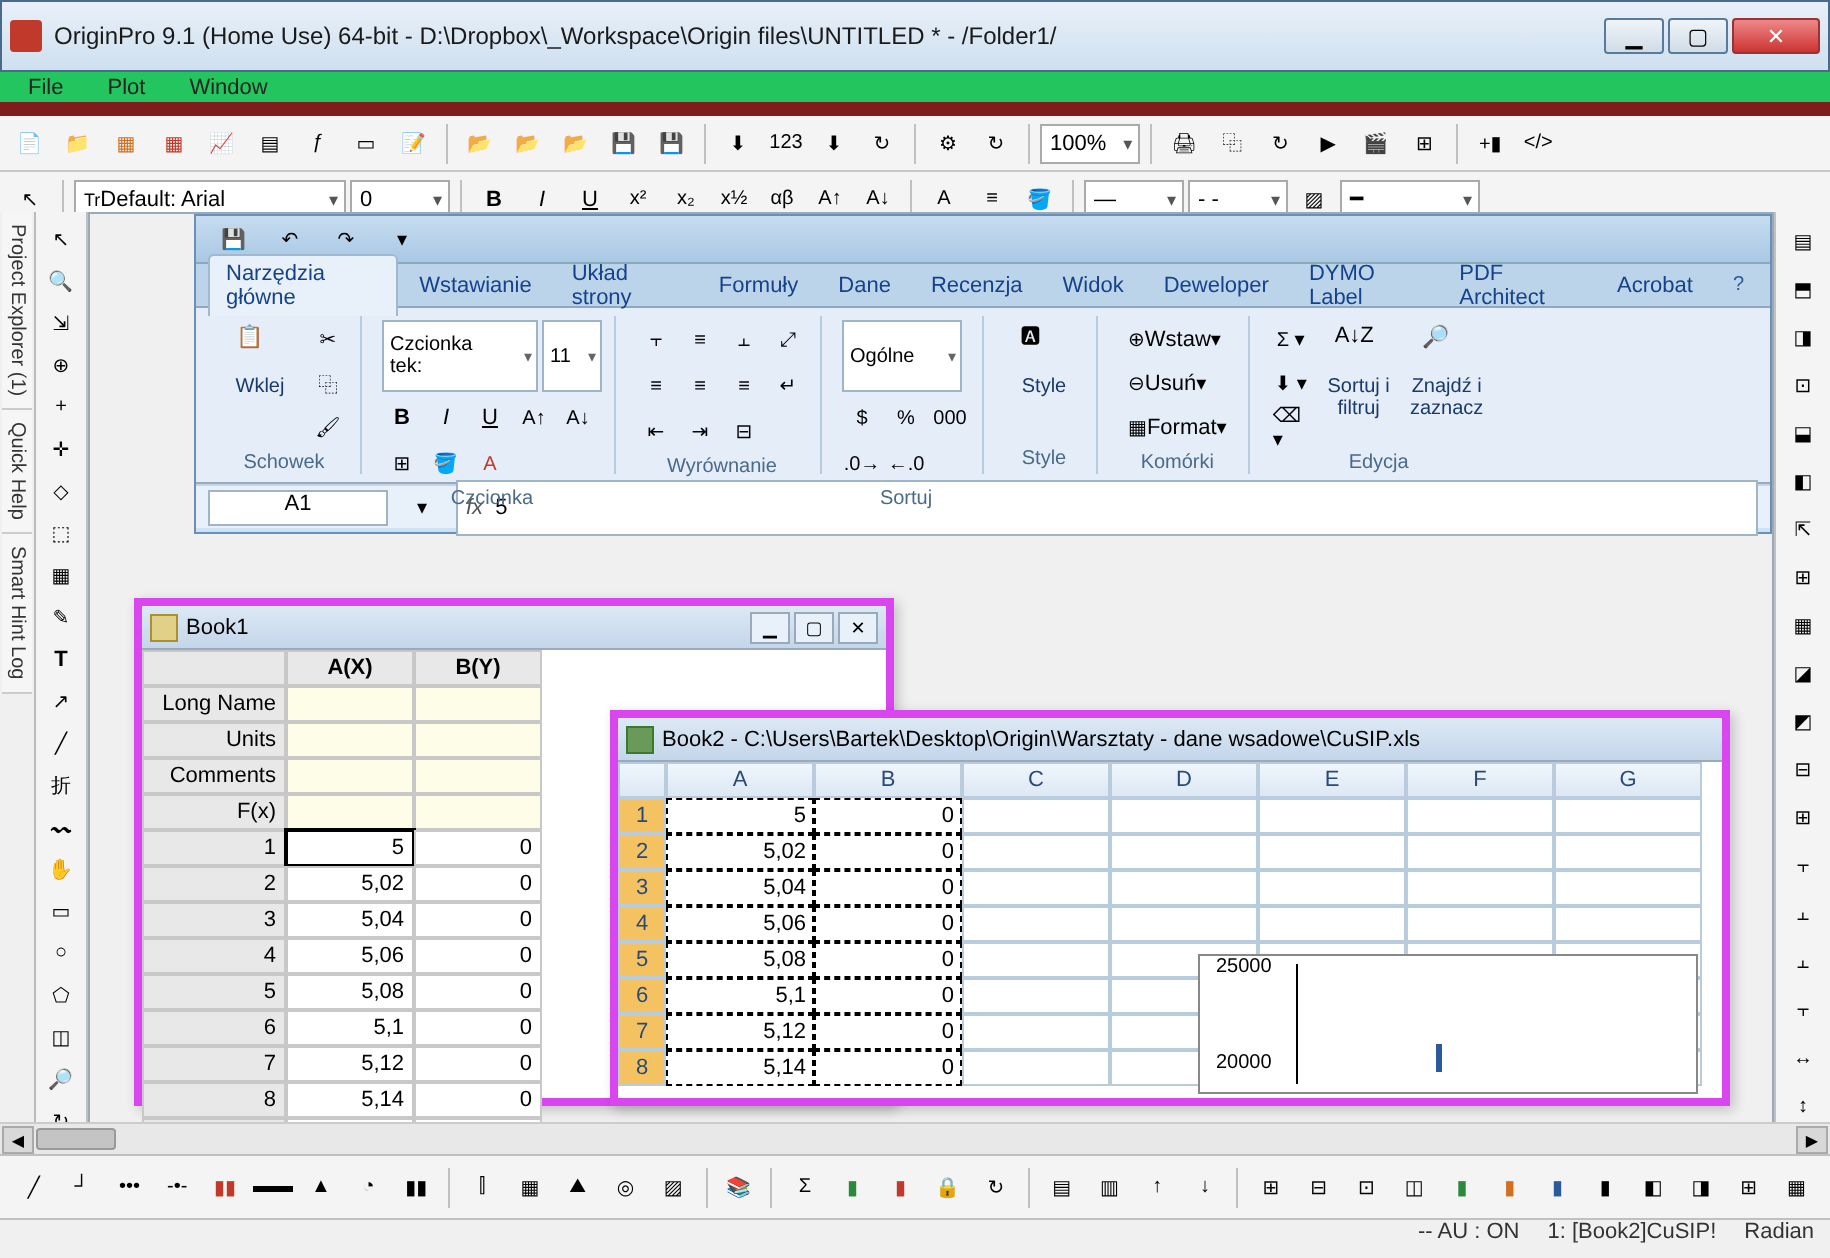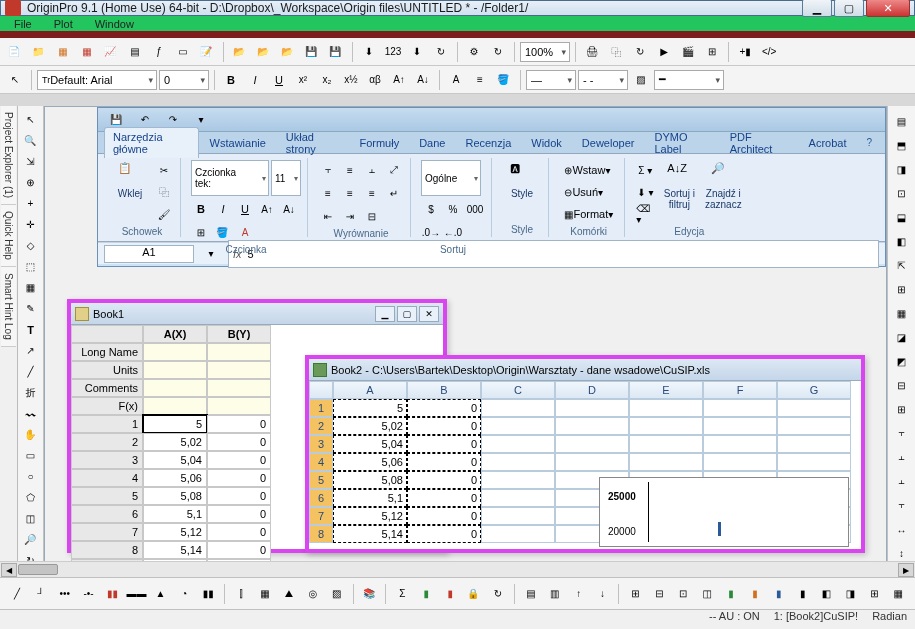--- a/index.html
+++ b/index.html
@@ -1,19 +1,19 @@
 <!DOCTYPE html>
 <html><head>
 <meta charset="utf-8">
 <style>
 * { box-sizing: border-box; margin: 0; padding: 0; font-family: "Segoe UI", Tahoma, sans-serif; font-size: 11px; }
 body { background: #d8d8d8; overflow: hidden; width: 915px; height: 629px; position: relative; }
 
 
-.titlebar { height: 16px; background: linear-gradient(#e8f0f8, #cfe0f0); border: 1px solid #4a6a8a; display: flex; align-items: center; padding: 0 4px; }
+.titlebar { height: 36px; background: linear-gradient(#e8f0f8, #cfe0f0); border: 1px solid #4a6a8a; display: flex; align-items: center; padding: 0 4px; }
 .titlebar .app-icon { width: 16px; height: 16px; margin-right: 6px; background: #c0392b; border-radius: 2px; }
 .titlebar .title { flex: 1; color: #1a1a1a; font-size: 12px; }
 .titlebar .winbtns { display: flex; gap: 2px; }
 .titlebar .winbtn { width: 30px; height: 18px; border: 1px solid #5a7a9a; background: linear-gradient(#f0f4f8,#d0dce8); display: flex; align-items: center; justify-content: center; border-radius: 2px; cursor: pointer; }
 .titlebar .winbtn.close { background: linear-gradient(#e88,#c33); border-color: #933; color: #fff; width: 44px; }
 
 
 .menubar { height: 22px; background: #22c55e; border-bottom: 7px solid #7f1d1d; display: flex; align-items: center; padding: 0 10px; gap: 14px; }
 .menubar .menuitem { color: #222; cursor: pointer; padding: 2px 4px; }
 
@@ -155,21 +155,21 @@
   <div class="tbtn">🎬</div>
   <div class="tbtn">⊞</div>
   <div class="tsep"></div>
   <div class="tbtn">+▮</div>
   <div class="tbtn">&lt;/&gt;</div>
 </div>
 
 <div class="toolbar-row">
   <div class="tbtn">↖</div>
   <div class="tsep"></div>
-  <div class="tcombo" style="width:120px">
+  <div class="tcombo" style="width:136px">
       <span style="font-size:9px">Tr </span>
       <span>Default: Arial</span>
     </div>
   <div class="tcombo" style="width:40px">0</div>
   <div class="tsep"></div>
   <div class="tbtn">
       <b>B</b>
     </div>
   <div class="tbtn">
       <i>I</i>
@@ -547,21 +547,21 @@
       <div class="xh-cell xh-data marching">5,14</div>
       <div class="xh-cell xh-data marching">0</div>
       <div class="xh-cell xh-data"></div>
         <div class="xh-cell xh-data"></div>
         <div class="xh-cell xh-data"></div>
         <div class="xh-cell xh-data"></div>
         <div class="xh-cell xh-data"></div>
     </div>
 
     <div class="minichart" style="left:290px; top:118px; width:250px; height:70px;">
-      <div class="axis" style="left:8px; top:13px;font-weight:bold;">25000</div>
+      <div class="axis" style="left:8px; top:0;">25000</div>
       <div class="axis" style="left:8px; top:48px;">20000</div>
       <div style="position:absolute;left:48px;top:4px;bottom:4px;border-left:1px solid #000;"></div>
       <div style="position:absolute;left:118px;top:44px;width:3px;height:14px;background:#2a5a9a;"></div>
     </div>
   </div>
 
 </div>
 
 <div class="scrollbar-h">
   <div class="scrollbtn" style="left:1px">◀</div>

